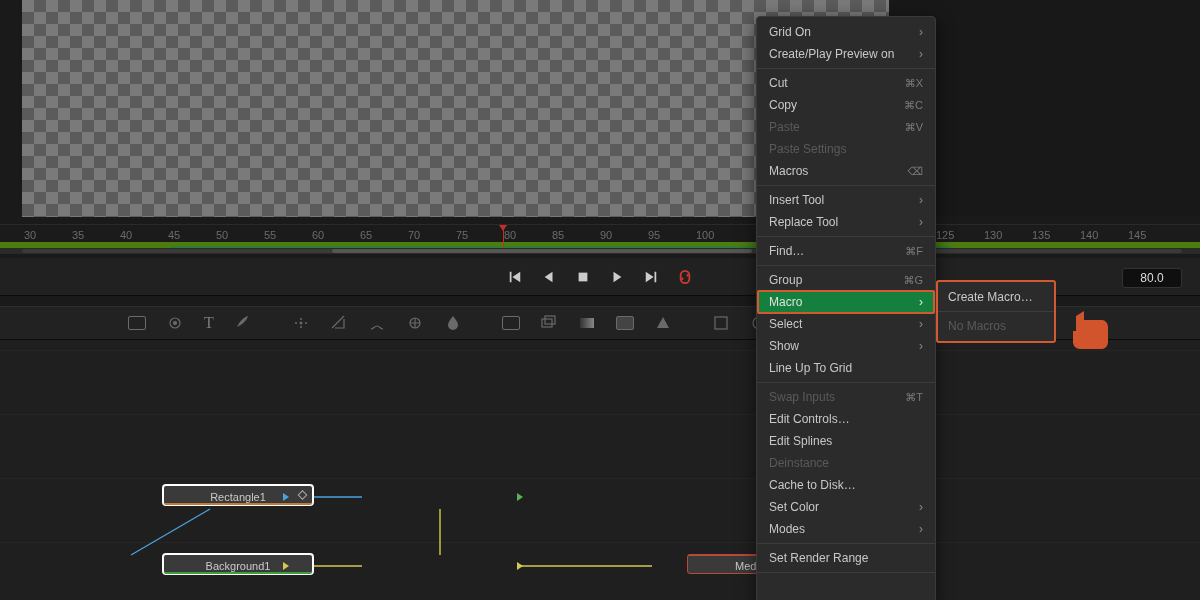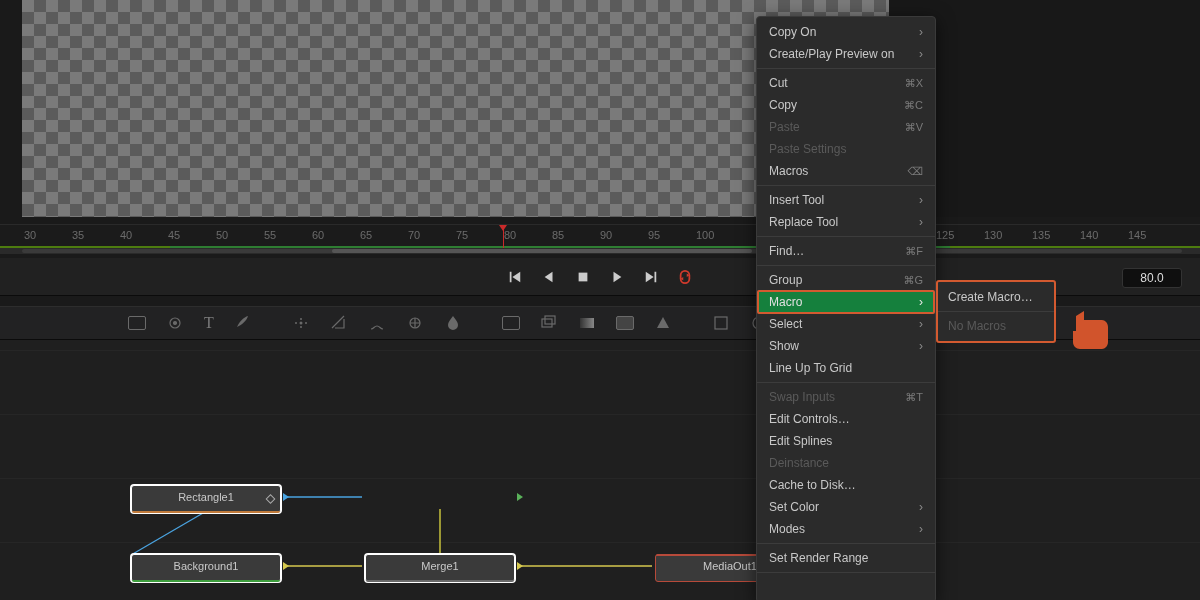--- a/index.html
+++ b/index.html
@@ -30,21 +30,21 @@
     position: absolute;
     left: 889px; top: 0; width: 311px; height: 217px;
     background: #181818;
   }
   
   .ruler {
     position: absolute;
     left: 0; top: 224px; width: 1200px; height: 24px;
     background: #1b1b1b;
     border-top: 1px solid #2a2a2a;
-    border-bottom: 2px solid #4d7c0f;
+    border-bottom: 6px solid #4d7c0f;
   }
   .ruler-ticks {
     position: absolute;
     left: 22px; top: 0; height: 24px; width: 1178px;
   }
   .tick {
     position: absolute;
     top: 4px;
     color: #6b6b6b;
     font-size: 11px;
@@ -139,28 +139,29 @@
   }
   .nodegraph-grid {
     position:absolute; inset:0;
     background-image:
       linear-gradient(#262626 1px, transparent 1px);
     background-size: 100% 64px;
     background-position: 0 10px;
   }
   .node {
     position: absolute;
-    width: 150px; height: 28px;
+    width: 150px; height: 20px;
     background: #3a3a3a;
     border: 1px solid #555;
     border-radius: 3px;
     color: #c9c9c9;
     text-align: center;
     line-height: 22px;
     font-size: 11px;
+    margin-left: 32px;
   }
   .node.selected { border-color: #fff; box-shadow: 0 0 0 1px #fff; }
   .node .bar-bottom { position:absolute; left:0; right:0; bottom:-1px; height:2px; border-radius: 0 0 3px 3px;}
   .node .bar-top { position:absolute; left:0; right:0; top:-1px; height:2px; border-radius: 3px 3px 0 0;}
   .keyframe-diamond {
     position:absolute; right:6px; top:50%; transform: translateY(-50%) rotate(45deg);
     width:7px; height:7px; border:1px solid #aaa;
   }
   .link { position:absolute; pointer-events:none; }
   .port {
@@ -435,35 +436,31 @@
   <div class="port out-r blue" style="left:283px; top:153px;"></div>
 
   <div class="port out-r green" style="left:517px; top:153px;"></div>
 
   <div class="node selected" style="left:131px; top:214px;">
     <span>Background1</span>
     <span class="bar-bottom" style="background:#3e9e3e"></span>
   </div>
   <div class="port out-r yellow" style="left:283px; top:222px;"></div>
 
-  <div class="node selected" style="left:365px; top:214px;">
-    <span>Merge1</span>
-    <span class="bar-bottom" style="background:#6a6a6a"></span>
-  </div>
   <div class="port out-r yellow" style="left:517px; top:222px;"></div>
 
   <div class="node" style="left:655px; top:214px; border-color:#b74a3a;">
     <span>MediaOut1</span>
     <span class="bar-top" style="background:#b74a3a"></span>
   </div>
 </div>
 
 <div class="ctx">
   <div class="ctx-item">
-      <span>Copy On</span>
+      <span>Grid On</span>
       <span class="arrow-right">›</span>
     </div>
   <div class="ctx-item">
       <span>Create/Play Preview on</span>
       <span class="arrow-right">›</span>
     </div>
   <div class="ctx-sep"></div>
   <div class="ctx-item">
       <span>Cut</span>
       <span class="shortcut">⌘X</span>

